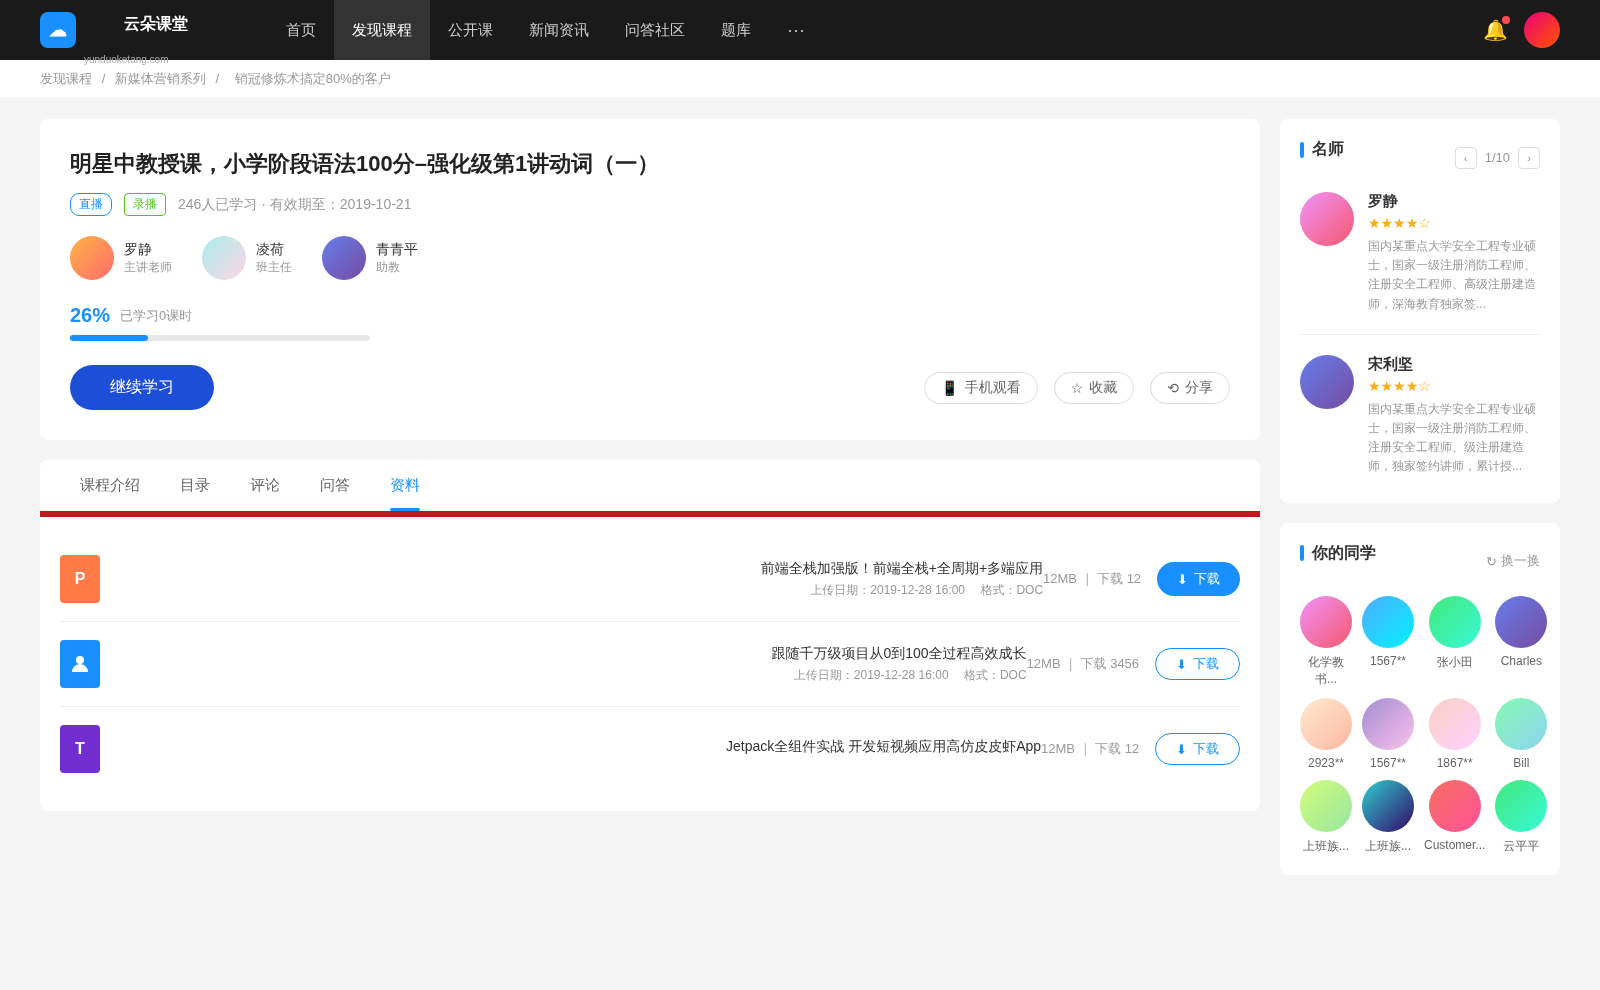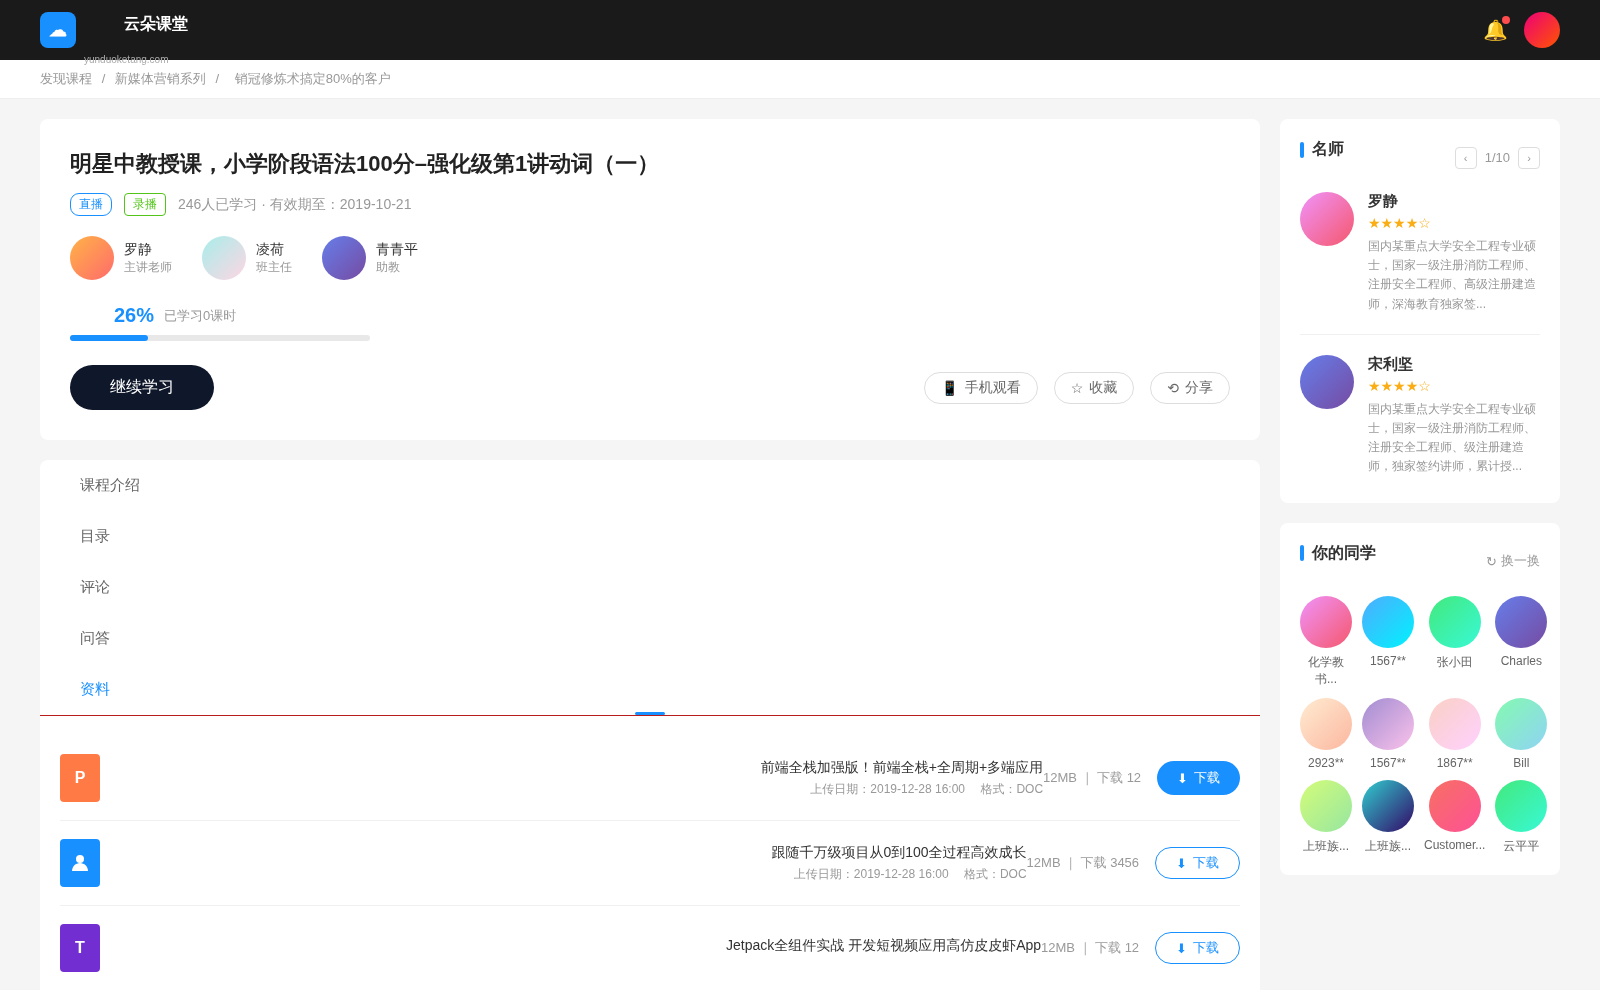--- a/index.html
+++ b/index.html
@@ -43,32 +43,32 @@
     .teachers { display: flex; gap: 30px; margin-bottom: 24px; }
     .teacher { display: flex; align-items: center; gap: 10px; }
     .teacher-avatar { width: 44px; height: 44px; border-radius: 50%; overflow: hidden; }
     .teacher-avatar-1 { background: linear-gradient(135deg, #ffb347, #ff6b6b); }
     .teacher-avatar-2 { background: linear-gradient(135deg, #a8edea, #fed6e3); }
     .teacher-avatar-3 { background: linear-gradient(135deg, #667eea, #764ba2); }
     .teacher-name { font-size: 14px; color: #333; }
     .teacher-role { font-size: 12px; color: #999; }
     .progress-section { margin-bottom: 24px; }
     .progress-label { display: flex; align-items: center; gap: 10px; margin-bottom: 8px; }
-    .progress-pct { font-size: 20px; color: #1890ff; font-weight: bold; margin-left: 44px; }
+    .progress-pct { font-size: 20px; color: #1890ff; font-weight: bold; }
     .progress-text { font-size: 13px; color: #999; }
     .progress-bar-bg { height: 6px; background: #e8e8e8; border-radius: 3px; width: 300px; }
     .progress-bar-fill { height: 6px; background: #1890ff; border-radius: 3px; width: 26%; }
     .course-actions { display: flex; align-items: center; justify-content: space-between; }
-    .btn-continue { background: #0f172a; color: white; border: none; border-radius: 30px; padding: 12px 40px; font-size: 16px; cursor: pointer; }
+    .btn-continue { background: #1d4ed8; color: white; border: none; border-radius: 30px; padding: 12px 40px; font-size: 16px; cursor: pointer; }
     .action-btns { display: flex; gap: 16px; }
     .action-btn { display: flex; align-items: center; gap: 6px; color: #666; cursor: pointer; font-size: 14px; border: 1px solid #ddd; border-radius: 20px; padding: 6px 16px; background: white; }
 
     
     .tabs-section { background: white; border-radius: 8px; }
-    .tabs-header { display: flex; border-bottom: 1px solid #b91c1c; padding: 0 20px; flex-direction: column; }
+    .tabs-header { display: flex; border-bottom: 6px solid #b91c1c; padding: 0 20px; }
     .tab-item { padding: 16px 20px; cursor: pointer; font-size: 15px; color: #666; position: relative; }
     .tab-item.active { color: #1890ff; }
     .tab-item.active::after { content: ''; position: absolute; bottom: 0; left: 50%; transform: translateX(-50%); width: 30px; height: 3px; background: #1890ff; border-radius: 2px; }
     .tabs-content { padding: 20px; }
 
     
     .file-item { display: flex; align-items: center; padding: 18px 0; border-bottom: 1px solid #f0f0f0; }
     .file-icon { width: 40px; height: 48px; border-radius: 4px; display: flex; align-items: center; justify-content: center; color: white; font-size: 16px; font-weight: bold; margin-right: 16px; flex-shrink: 0; }
     .file-icon-p { background: #ff7a45; }
     .file-icon-u { background: #1890ff; }
@@ -121,20 +121,29 @@
 <body>
 
 <header class="header">
   <div class="logo">
     <div class="logo-icon">☁</div>
     <div class="logo-text">
       <div class="main">云朵课堂</div>
       <div class="sub">yunduoketang.com</div>
     </div>
   </div>
+  <nav class="nav">
+    <div class="nav-item">首页</div>
+    <div class="nav-item active">发现课程</div>
+    <div class="nav-item">公开课</div>
+    <div class="nav-item">新闻资讯</div>
+    <div class="nav-item">问答社区</div>
+    <div class="nav-item">题库</div>
+    <div class="nav-item nav-more">···</div>
+  </nav>
   <div class="header-right">
     <div class="bell-icon">
       🔔
       <div class="bell-dot"></div>
     </div>
     <div class="avatar">
       <div class="avatar-img"></div>
     </div>
   </div>
 </header>

